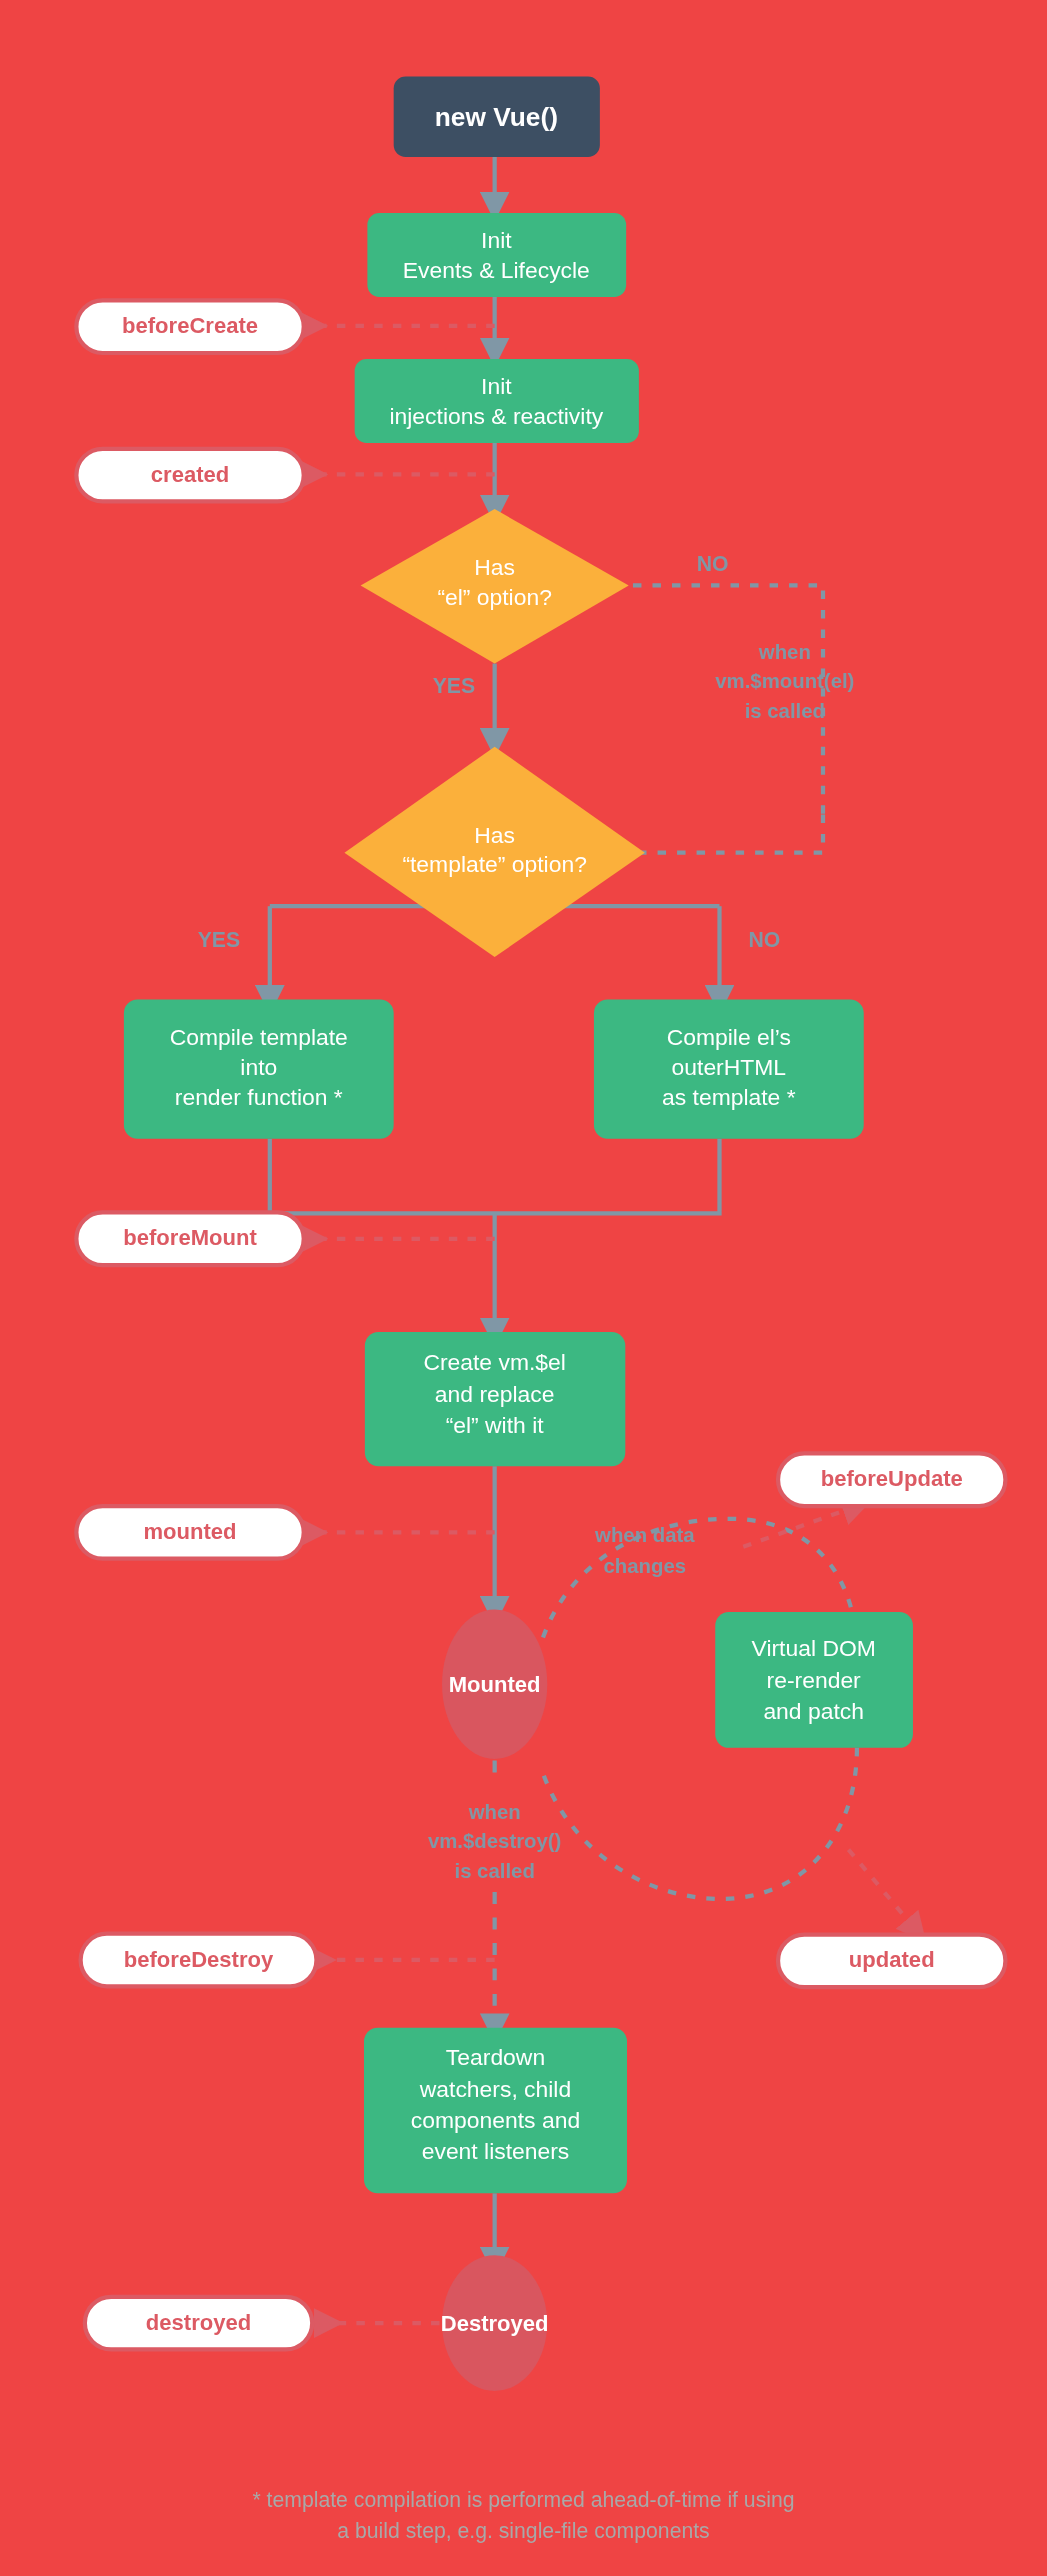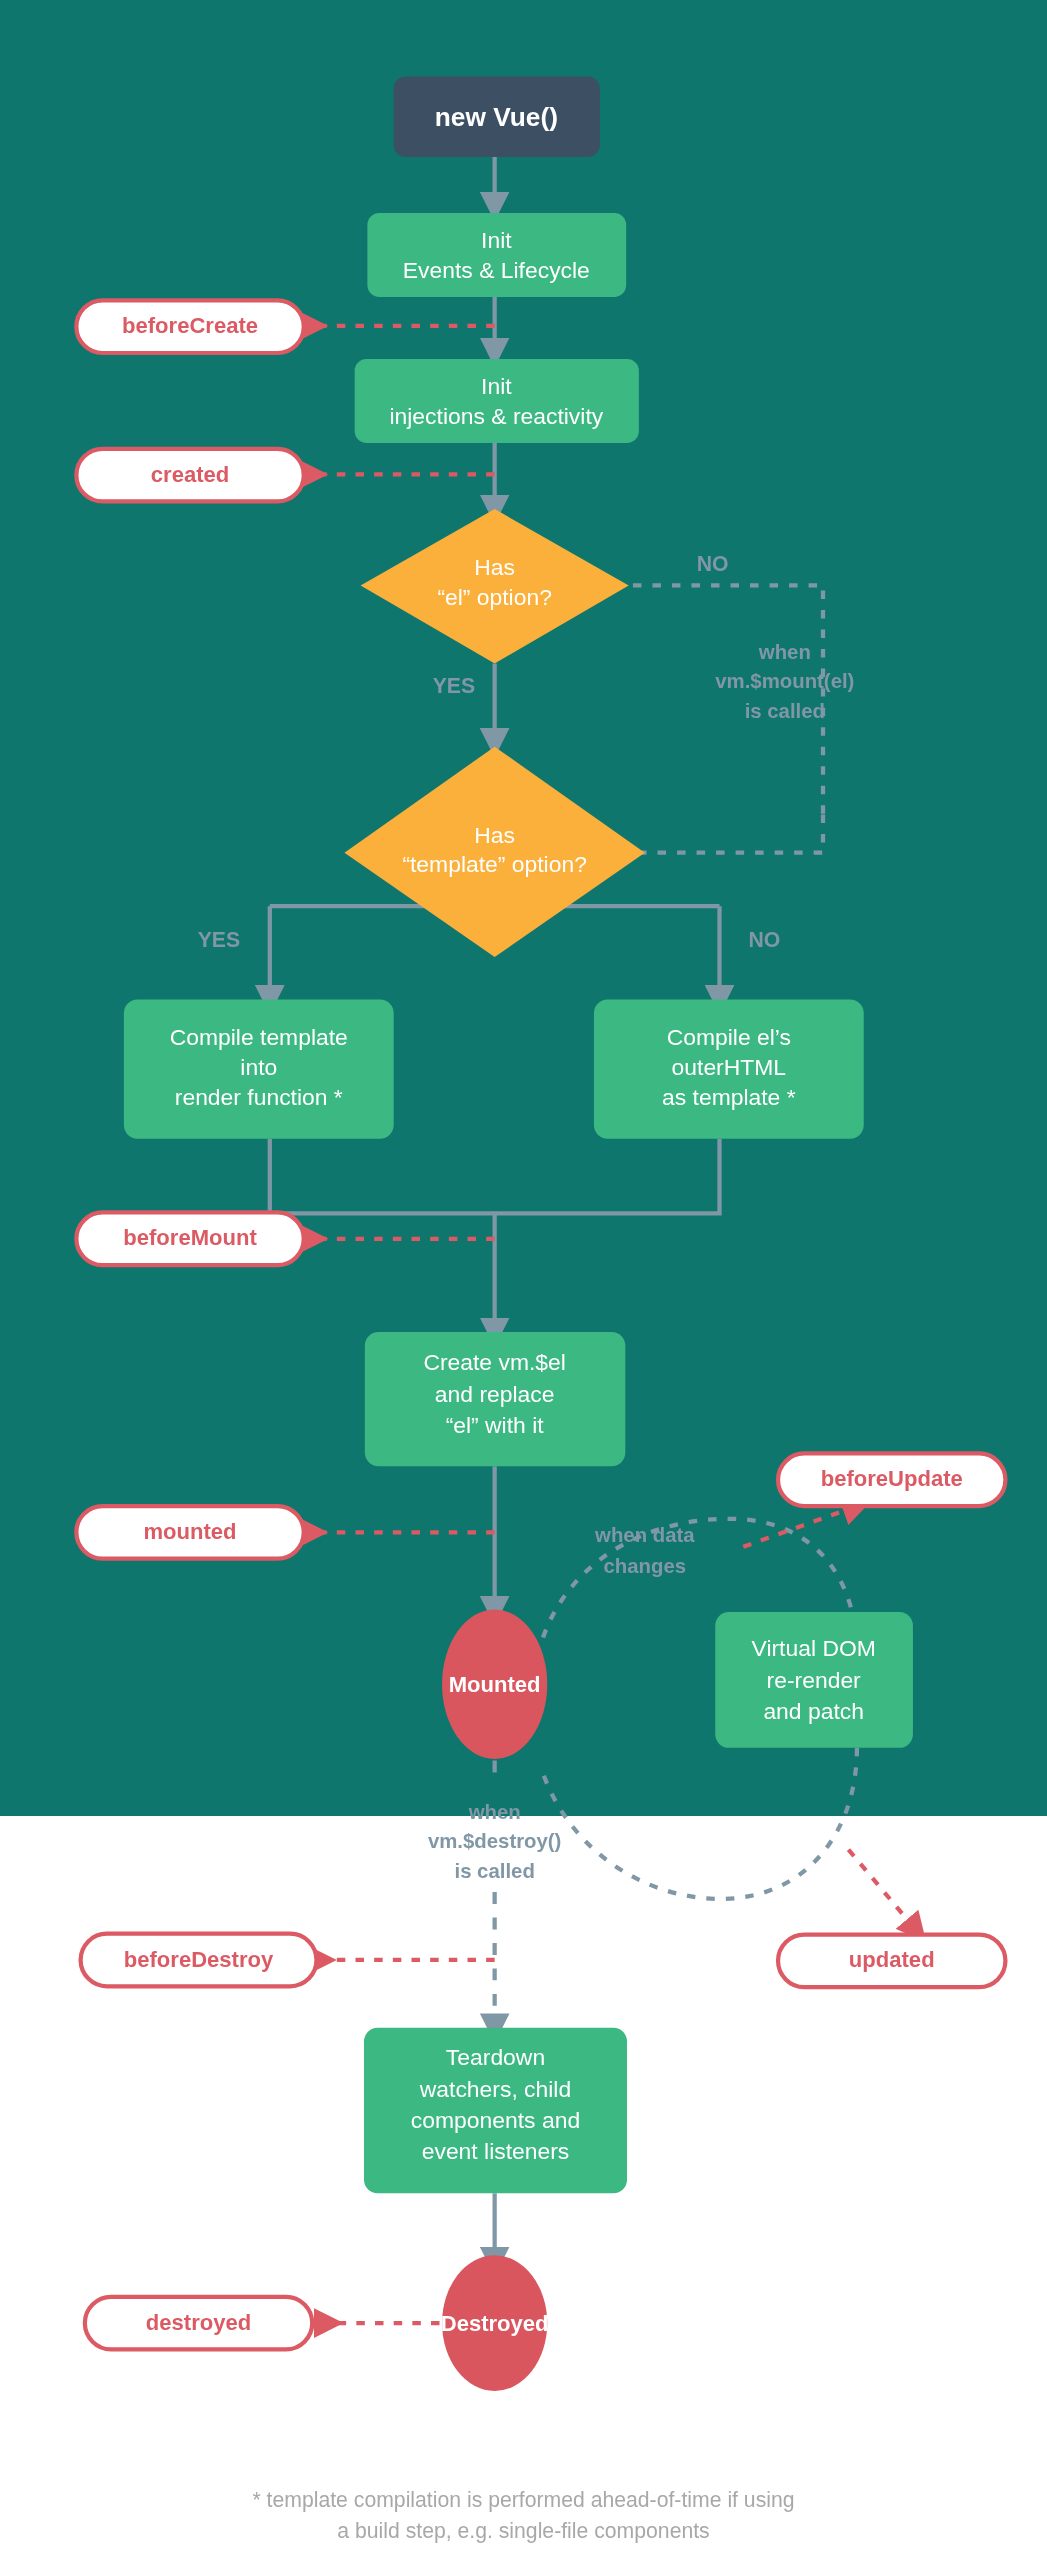--- a/index.html
+++ b/index.html
@@ -9,22 +9,22 @@
   }
   body {
     width: 1047px;
     height: 2576px;
     font-family: "Liberation Sans", sans-serif;
     overflow: hidden;
   }
   #diagram-root {
     position: relative;
     width: 1047px;
-    height: 1816px;
-    background: #0f766e;
+    height: 2576px;
+    background: #ef4444;
   }
   svg#vue-lifecycle-svg {
     display: block;
     width: 1047px;
     height: 2576px;
   }
   .node-label {
     font-family: "Liberation Sans", sans-serif;
     fill: #ffffff;
     font-size: 27px;

